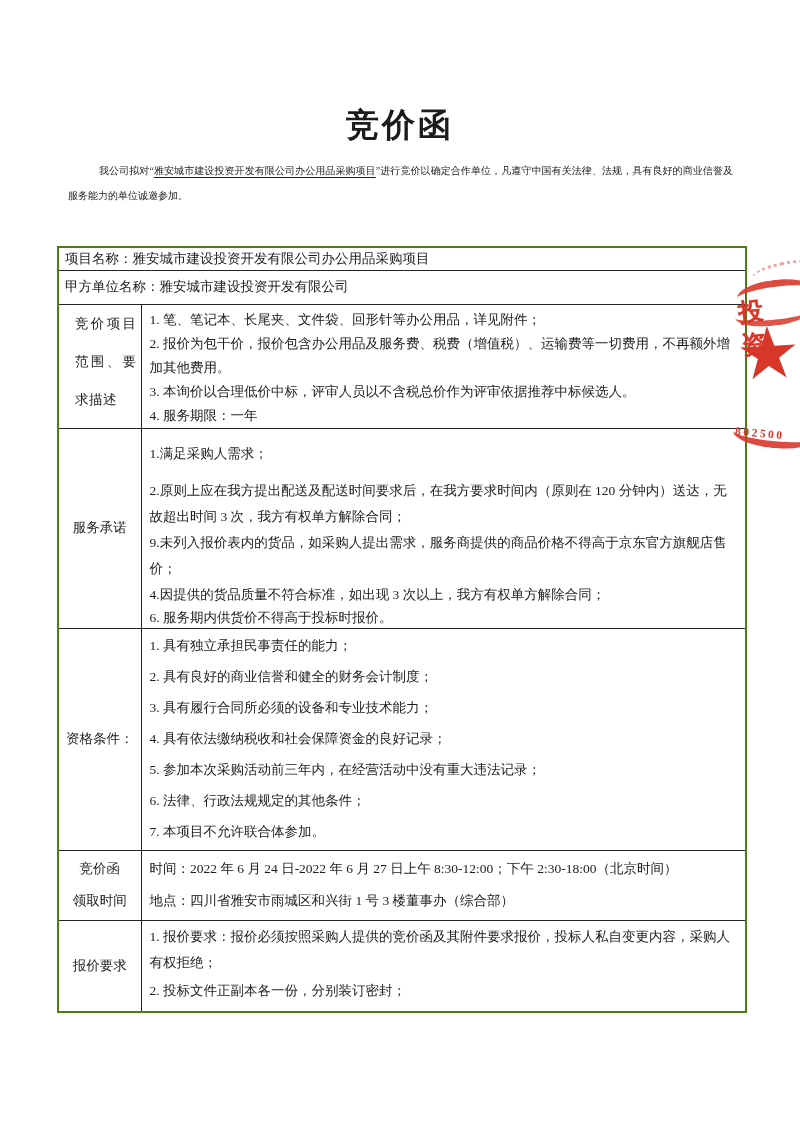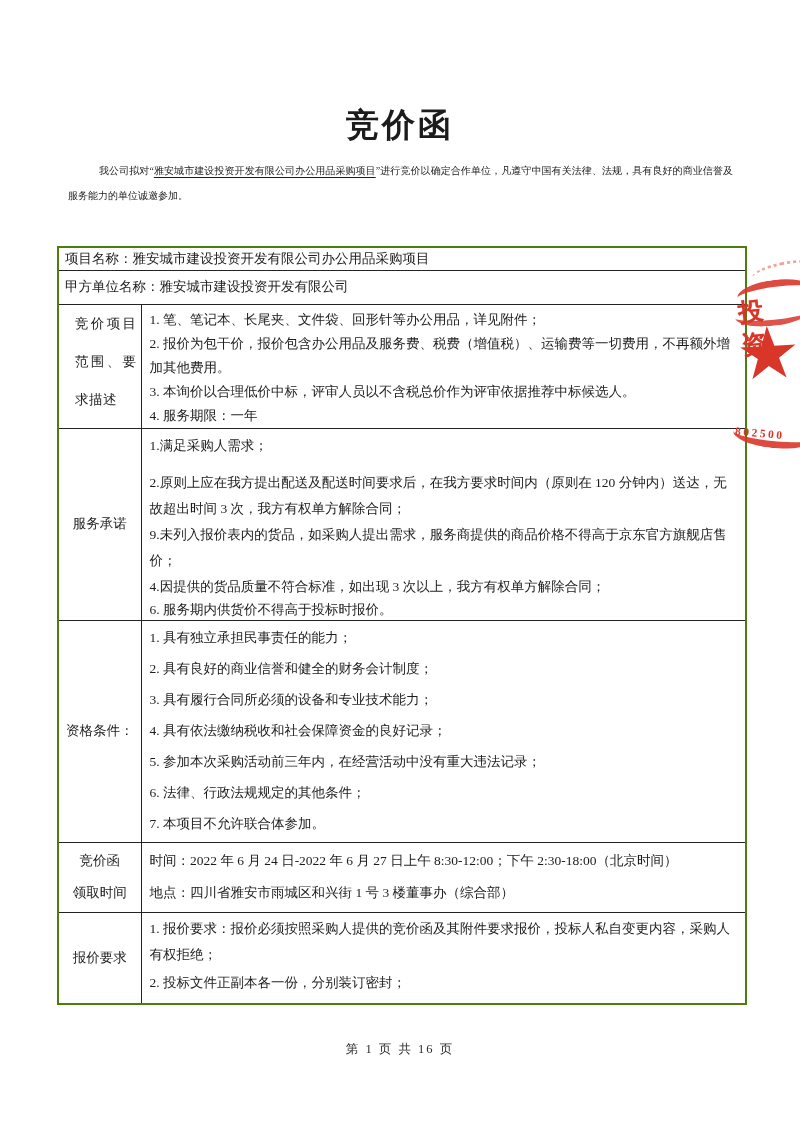--- a/index.html
+++ b/index.html
@@ -71,21 +71,21 @@
     letter-spacing: 0.5px;
     margin-top: 28px;
   }
 
   td.content-cell { vertical-align: top; }
   .content-cell p { line-height: 26px; }
 
   td.scope-content { padding-top: 3px; }
   .scope-content p { line-height: 24px; }
 
-  td.service-content { padding-top: 4px; }
+  td.service-content { padding-top: 12px; }
   .service-content p { line-height: 26px; }
   .service-content p.gap-after { margin-bottom: 11px; }
   .service-content p.tight { line-height: 20px; }
 
   td.qual-content { padding-top: 4px; }
   .qual-content p { line-height: 26px; margin-bottom: 5px; }
 
   td.collect-content { padding-top: 5px; }
   .collect-content p { line-height: 26px; margin-bottom: 6px; }
 
@@ -244,15 +244,14 @@
   <div class="stamp">
     <div class="faint-arc"></div>
     <div class="arc-top"></div>
     <div class="stamp-text">投资</div>
     <div class="arc-under"></div>
     <div class="stamp-star">★</div>
     <div class="stamp-number">802500</div>
     <div class="arc-bottom"></div>
   </div>
 
-  <div class="page-footer">第 1 页 共 16 页</div>
 
 </div>
 
 </body></html>

